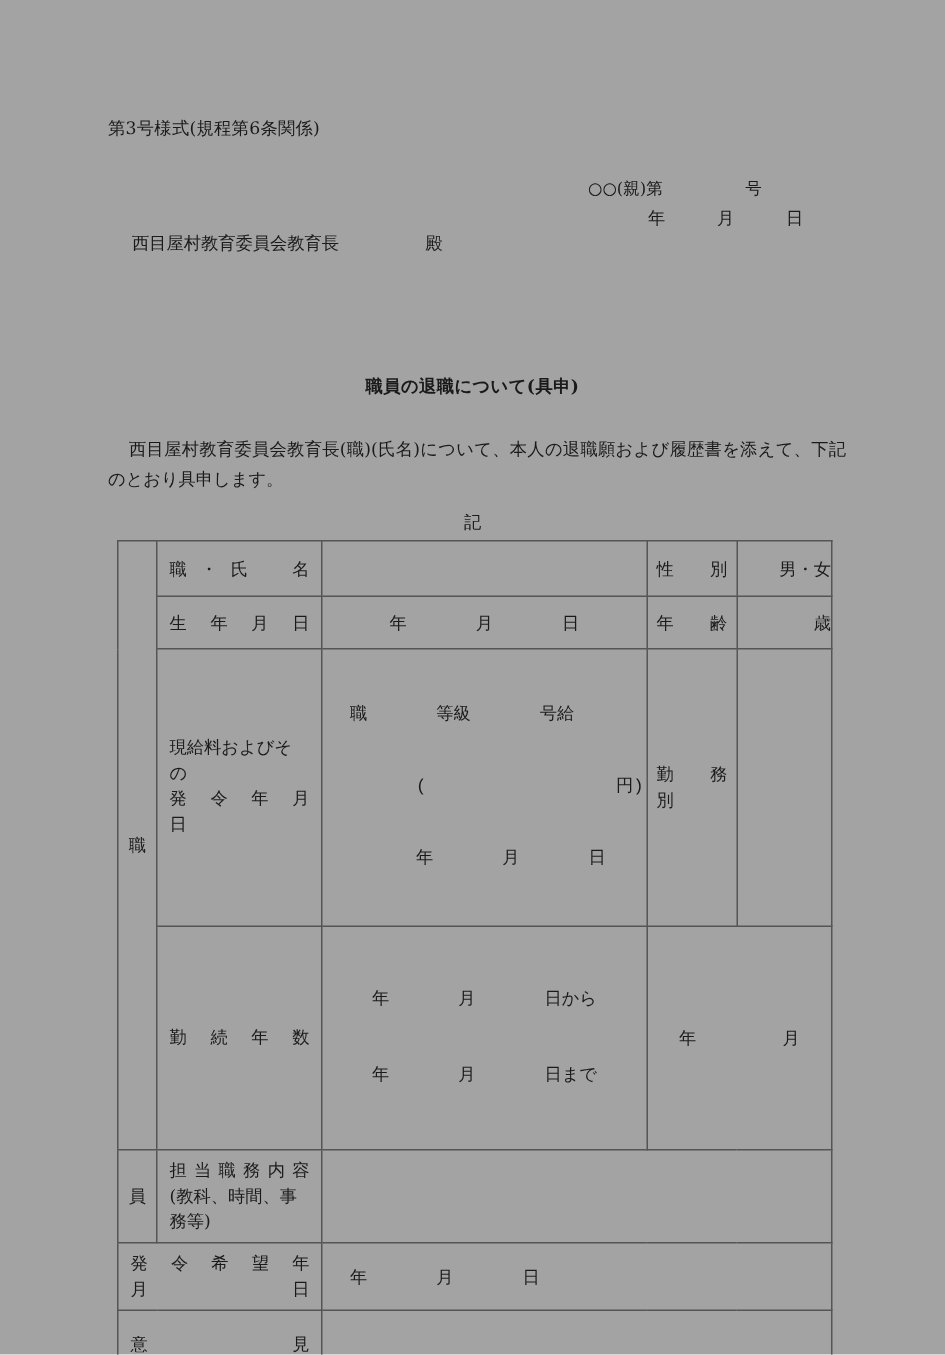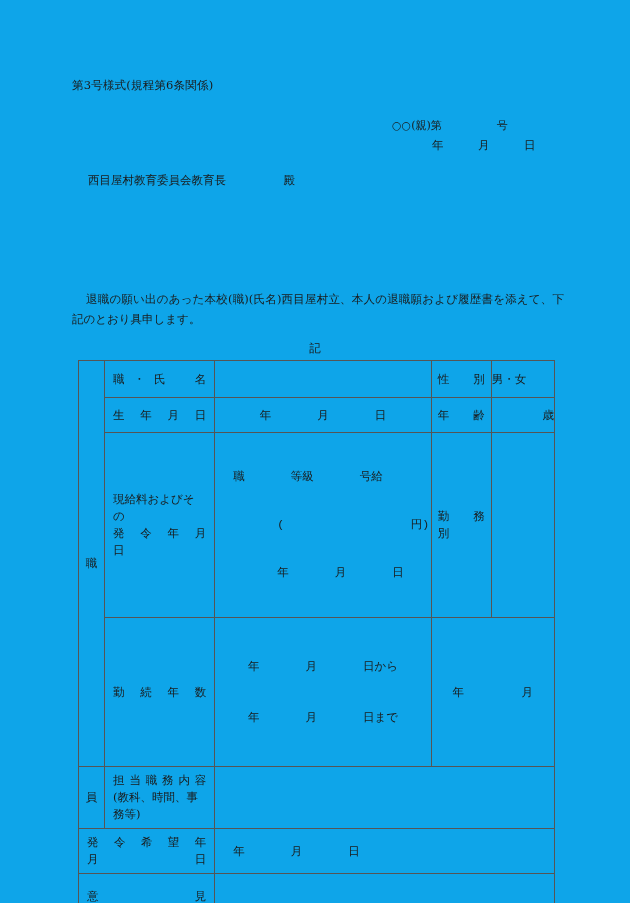--- a/index.html
+++ b/index.html
@@ -11,21 +11,21 @@
     width: 630px;
     height: 903px;
     position: relative;
     font-family: "DejaVu Serif", "Liberation Serif", serif;
     color: #1a1a1a;
     overflow: hidden;
   }
   .page {
     position: absolute;
     inset: 0;
-    background: #0ea5e9;
+    background: #a3a3a3;
   }
 
   
   .form-no {
     position: absolute;
     left: 72px;
     top: 78px;
     font-size: 11.5px;
     letter-spacing: 0.2px;
     white-space: pre;
@@ -40,21 +40,21 @@
   .doc-date {
     position: absolute;
     left: 432px;
     top: 138px;
     font-size: 11.5px;
     white-space: pre;
   }
   .addressee {
     position: absolute;
     left: 88px;
-    top: 173px;
+    top: 155px;
     font-size: 11.5px;
     white-space: pre;
   }
   .sender {
     position: absolute;
     left: 272px;
     top: 211px;
     font-size: 11.5px;
     white-space: pre;
   }
@@ -99,21 +99,21 @@
   }
   .form-table td {
     border: 1px solid #555;
     padding: 0;
     vertical-align: middle;
   }
   .c-vert      { width: 26px; text-align: center; }
   .c-label     { width: 110px; }
   .c-main      { width: 216px; }
   .c-sub       { width: 60px; text-align: center; }
-  .c-subval    { width: 63px; text-align: left; }
+  .c-subval    { width: 63px; text-align: right; }
 
   .pad { padding: 5px 7px; }
 
   
   .spread {
     display: block;
     text-align: justify;
     text-align-last: justify;
     padding: 5px 8px;
     line-height: 17px;
@@ -178,21 +178,22 @@
 </style>
 </head>
 <body>
 
 <div class="page">
 
   <div class="form-no">第3号様式(規程第6条関係)</div>
   <div class="doc-number">○○(親)第　　　　　号</div>
   <div class="doc-date">年　　　月　　　日</div>
   <div class="addressee">西目屋村教育委員会教育長　　　　　殿</div>
-  <div class="body-text">退職の願い出のあった本校(職)(氏名)西目屋村立、本人の退職願および履歴書を添えて、下記のとおり具申します。</div>
+  <div class="doc-title">職員の退職について(具申)</div>
+  <div class="body-text">西目屋村教育委員会教育長(職)(氏名)について、本人の退職願および履歴書を添えて、下記のとおり具申します。</div>
   <div class="ki-label">記</div>
 
   <table class="form-table">
     <colgroup>
       <col class="c-vert">
         <col class="c-label">
         <col class="c-main">
         <col class="c-sub">
         <col class="c-subval">
     </colgroup>

